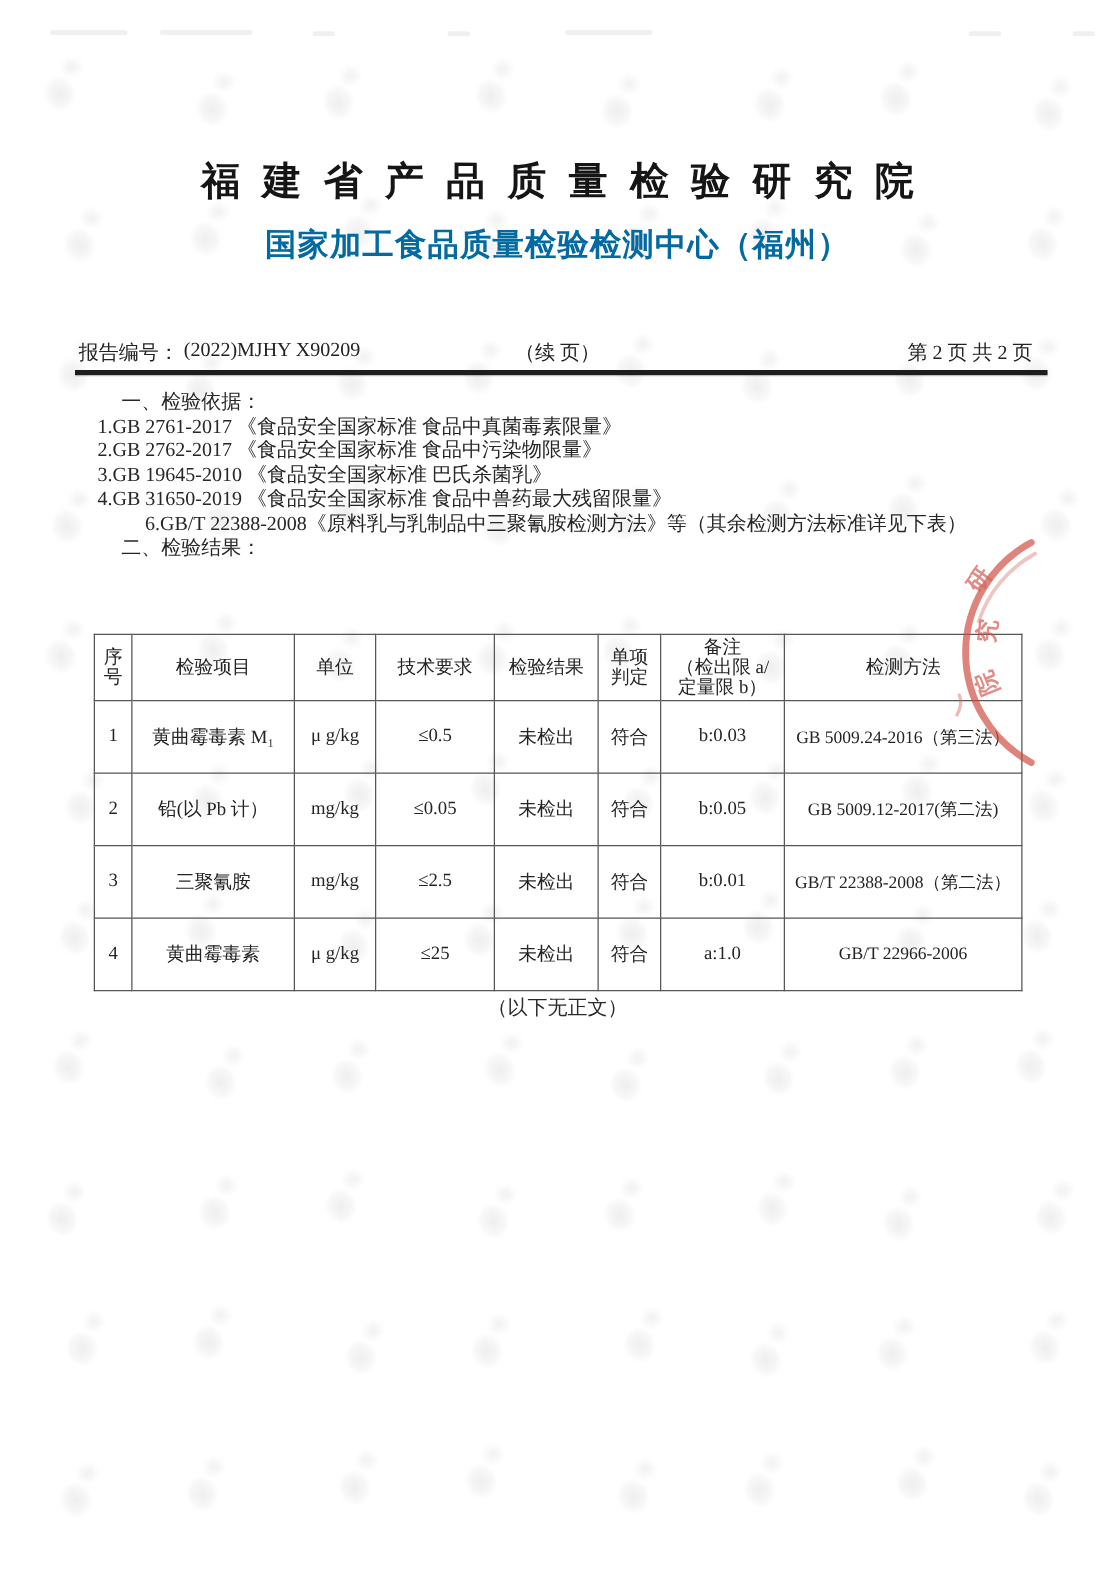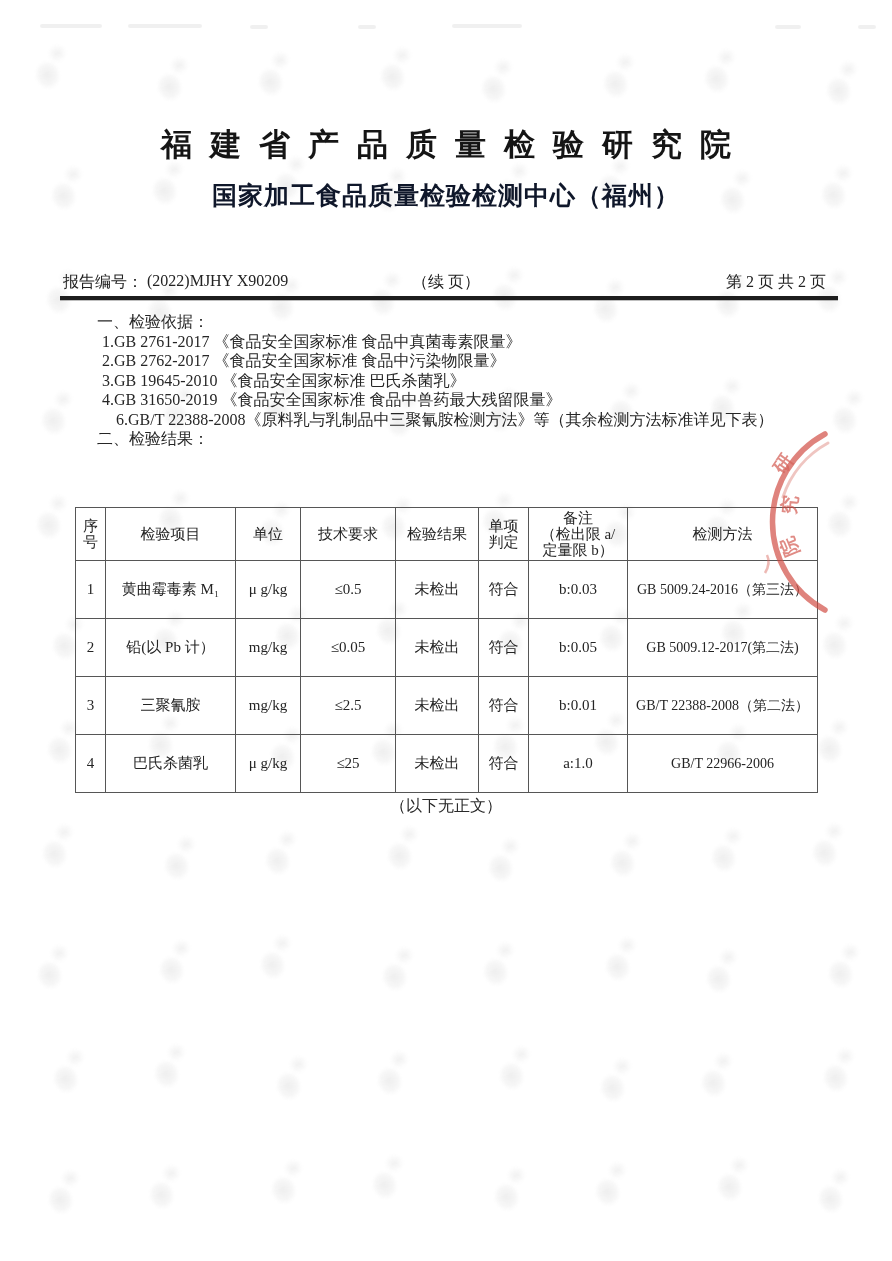--- a/index.html
+++ b/index.html
@@ -12,36 +12,36 @@
       filter:blur(1px);transform:rotate(-16deg);}
   .wm::after{content:"";position:absolute;left:19px;top:-7px;width:26px;height:24px;
       background:radial-gradient(closest-side, rgba(125,125,125,.11), transparent 75%);}
   .dash{position:absolute;height:4px;background:rgba(140,140,140,.13);border-radius:2px;z-index:0;}
   
   .content{position:absolute;inset:0;z-index:1;}
   .t1{position:absolute;top:124px;left:0;width:100%;text-align:center;
       font-size:31px;font-weight:bold;letter-spacing:18px;text-indent:18px;color:#151515;}
   .t2{position:absolute;top:179px;left:0;width:100%;text-align:center;
       font-family:"Liberation Sans","DejaVu Sans",sans-serif;
-      font-size:25px;font-weight:bold;letter-spacing:1px;color:#0f172a;}
+      font-size:25px;font-weight:bold;letter-spacing:1px;color:#0369a1;}
   .t3{position:absolute;top:215px;left:0;width:100%;text-align:center;
       font-size:29px;font-weight:bold;letter-spacing:36px;text-indent:36px;color:#151515;}
   .meta{position:absolute;top:272px;left:0;width:100%;height:22px;font-size:16px;color:#222;}
   .meta .lbl{position:absolute;left:63px;}
   .meta .val{position:absolute;left:147px;}
   .meta .cont{position:absolute;left:50%;transform:translateX(-50%);}
   .meta .pg{position:absolute;right:66px;}
   .rule{position:absolute;top:296px;left:60px;width:778px;height:4px;background:#1d1d1d;
         box-shadow:0 1px 0 rgba(0,0,0,.25);}
   
   .body-text{position:absolute;top:312px;left:0;width:892px;font-size:16px;line-height:19.5px;color:#262626;}
   .bline{white-space:pre-line;}
   .sec{margin-left:97px;}
   .ind1{margin-left:116px;}
-  .ind2{margin-left:102px;}
+  .ind2{margin-left:78px;}
   
   table.results{position:absolute;top:507px;left:75px;width:742px;border-collapse:collapse;
         table-layout:fixed;font-size:15px;color:#242424;}
   table.results th,table.results td{border:1px solid #565656;padding:0 4px;text-align:center;
         vertical-align:middle;white-space:pre-line;overflow:hidden;}
   table.results{border:1px solid #4a4a4a;}
   table.results thead tr{height:53px;}
   table.results tbody tr{height:58px;}
   table.results th{font-weight:normal;line-height:16px;}
   td.c-item{text-align:left;padding-left:10px;}
@@ -233,21 +233,21 @@
             <td class="c-item">三聚氰胺</td>
             <td class="c-unit">mg/kg</td>
             <td class="c-requirement">≤2.5</td>
             <td class="c-result">未检出</td>
             <td class="c-judgement">符合</td>
             <td class="c-remark">b:0.01</td>
             <td class="c-method">GB/T 22388-2008（第二法）</td>
           </tr>
           <tr>
             <td class="c-no">4</td>
-            <td class="c-item">巴氏杀菌乳</td>
+            <td class="c-item">黄曲霉毒素</td>
             <td class="c-unit">μ g/kg</td>
             <td class="c-requirement">≤25</td>
             <td class="c-result">未检出</td>
             <td class="c-judgement">符合</td>
             <td class="c-remark">a:1.0</td>
             <td class="c-method">GB/T 22966-2006</td>
           </tr>
         </tbody>
     </table>
 

